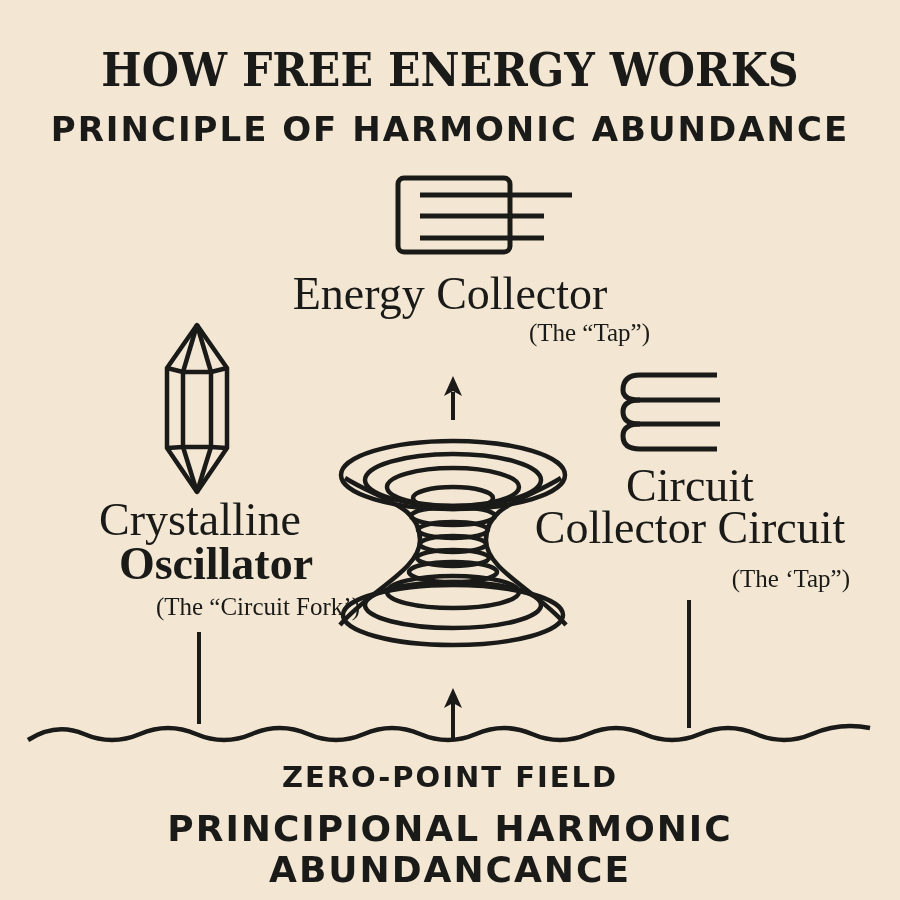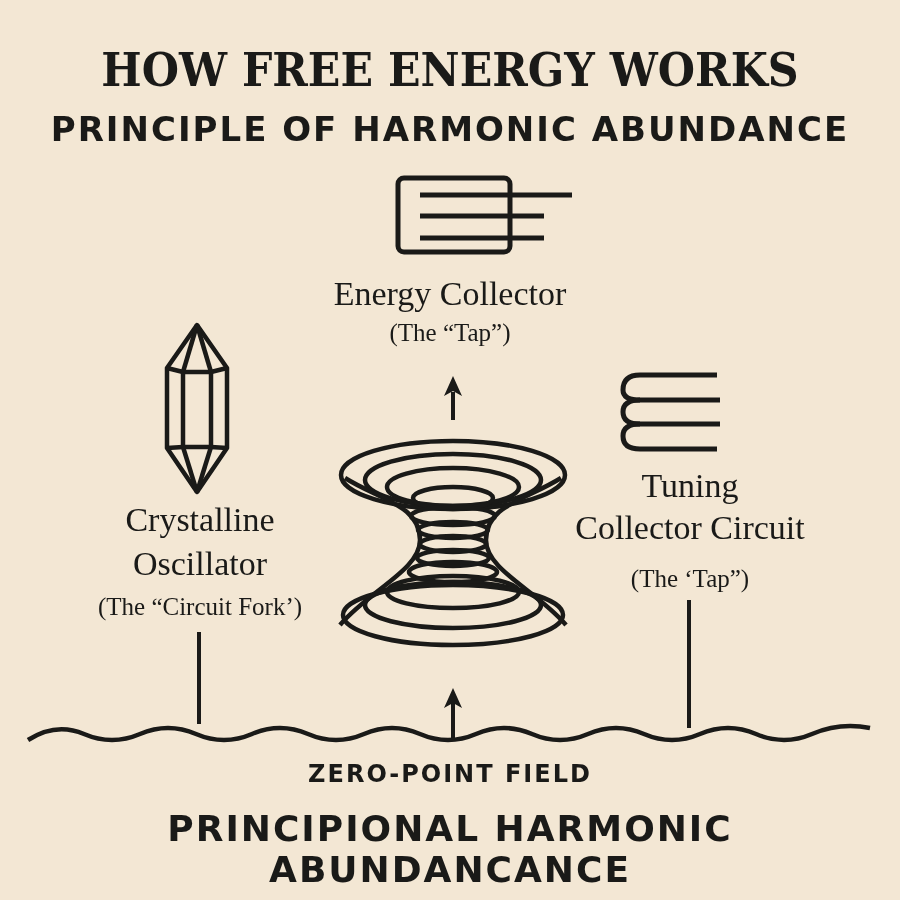--- a/index.html
+++ b/index.html
@@ -16,30 +16,30 @@
     font-size:46px; letter-spacing:0px; line-height:56px;
     transform:scaleX(0.93);
   }
   .subtitle {
     left:0; width:900px; top:114px; text-align:center;
     font-family:"DejaVu Sans", sans-serif; font-weight:bold;
     font-size:34px; letter-spacing:2px; line-height:30px;
   }
   .serif-label {
     font-family:"Liberation Serif", serif; text-align:center;
-    font-size:34px; line-height:40px;
+    font-size:46px; line-height:40px;
   }
   .serif-sub {
-    font-family:"Liberation Serif", serif; text-align:center;
+    font-family:"Liberation Serif", serif; text-align:right;
     font-size:25px; line-height:30px;
   }
   .field-label {
     left:0; width:900px; text-align:center;
     font-family:"DejaVu Sans", sans-serif; font-weight:bold;
-    font-size:24px; letter-spacing:2px;
+    font-size:29px; letter-spacing:2px;
   }
   svg.full { position:absolute; left:0; top:0; }
 </style>
 </head>
 <body>
 
 <div class="abs title">HOW FREE ENERGY WORKS</div>
 <div class="abs subtitle">PRINCIPLE OF HARMONIC ABUNDANCE</div>
 
 <svg class="full" width="900" height="900" viewBox="0 0 900 900">
@@ -103,21 +103,21 @@
   <line x1="689" y1="600" x2="689" y2="728" stroke="#1a1a18" stroke-width="4"></line>
 
   <path fill="none" stroke="#1a1a18" stroke-width="4.5" d="M28,740
        Q56,722 84,734 T140,734 T196,734 T252,734 T308,734 T364,734 T420,734 T476,734 T532,734 T588,734 T644,734 T700,734 T756,734 T812,734 T870,728"></path>
 </svg>
 
 <div class="abs serif-label" style="left:250px; width:400px; top:274px;">Energy Collector</div>
 <div class="abs serif-sub" style="left:250px; width:400px; top:318px;">(The “Tap”)</div>
 
 <div class="abs serif-label" style="left:40px; width:320px; top:500px;">Crystalline</div>
-<div class="abs serif-label" style="left:40px; width:320px; top:544px;">Oscillator</div>
+<div class="abs serif-label" style="left:56px; width:320px; top:544px;font-weight:bold;">Oscillator</div>
 <div class="abs serif-sub" style="left:40px; width:320px; top:592px;">(The “Circuit Fork’)</div>
 
-<div class="abs serif-label" style="left:530px; width:320px; top:466px;">Tuning</div>
+<div class="abs serif-label" style="left:530px; width:320px; top:466px;">Circuit</div>
 <div class="abs serif-label" style="left:530px; width:320px; top:508px;">Collector Circuit</div>
 <div class="abs serif-sub" style="left:530px; width:320px; top:556px;margin-top:8px;">(The ‘Tap”)</div>
 
 <div class="abs field-label" style="top:760px;">ZERO-POINT FIELD</div>
 <div class="abs field-label" style="top:808px; font-size:36px;">PRINCIPIONAL HARMONIC ABUNDANCANCE</div>
 
 </body></html>

